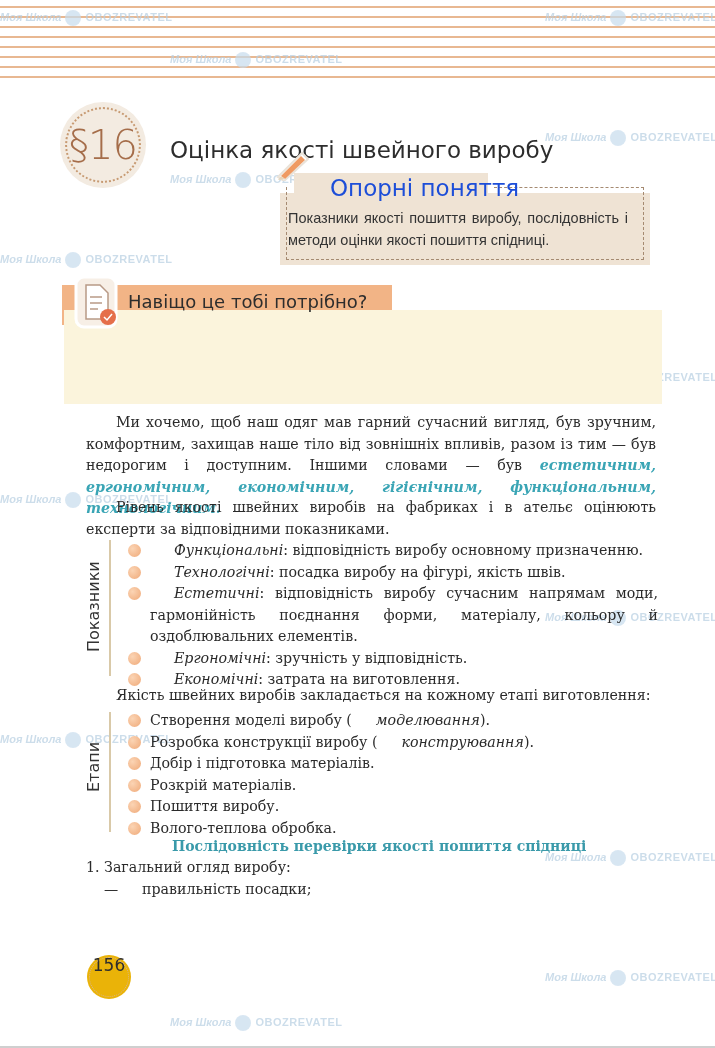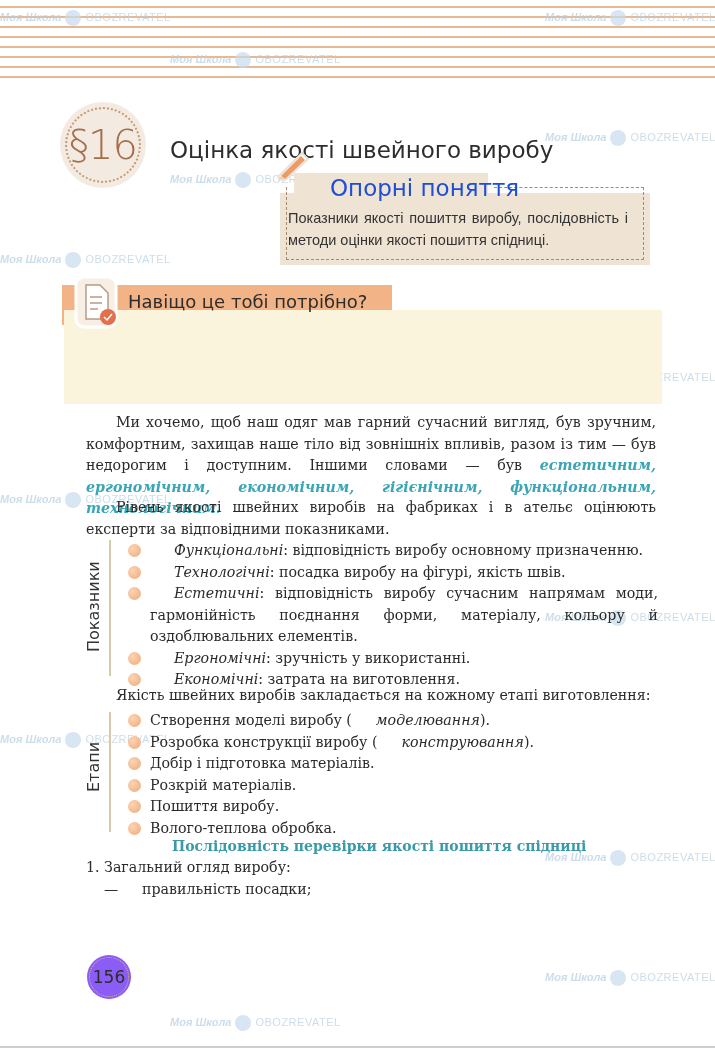--- a/index.html
+++ b/index.html
@@ -6,21 +6,21 @@
   body {
     width:715px; height:1048px; position:relative; overflow:hidden;
     background:#ffffff; font-family:"DejaVu Serif", serif; color:#2a2a2a;
   }
   .top-lines { position:absolute; left:0; top:0; width:715px; height:80px; }
   .top-lines div { position:absolute; left:0; width:715px; height:2px; background:#e8b892; }
   .bottom-line { position:absolute; left:0; bottom:0; width:715px; height:2px; background:#cfcfcf; }
 
   .wm { position:absolute; font-family:"Liberation Sans", sans-serif; font-size:11px; color:#b7cfe2; font-style:italic; font-weight:bold; opacity:.7; white-space:nowrap; }
   .wm .c { display:inline-block; width:16px; height:16px; border-radius:50%; background:#c7dced; vertical-align:middle; margin:0 4px; }
-  .wm .o { font-style:normal; font-weight:normal; letter-spacing:.5px;margin-top:16px; }
+  .wm .o { font-style:normal; font-weight:bold; letter-spacing:.5px;margin-top:16px; }
 
   .badge { position:absolute; left:60px; top:102px; width:86px; height:86px; border-radius:50%; background:#f3ebe1; display:flex; align-items:center; justify-content:center; }
   .badge::before { content:""; position:absolute; inset:5px; border-radius:50%; border:2px dotted #c79a72; }
   .badge span { font-family:"DejaVu Sans", sans-serif; font-size:40px; color:#a56d4a; font-weight:300; letter-spacing:-1px; }
   .title { position:absolute; left:170px; top:113px; font-family:"DejaVu Sans", sans-serif; font-size:23px; color:#2d2d2d;margin-top:24px; }
 
   .concepts { position:absolute; left:280px; top:165px; width:370px; height:100px; }
   .concepts .tab { position:absolute; left:14px; top:8px; width:194px; height:36px; background:#efe3d4; }
   .concepts .box { position:absolute; left:0; top:28px; width:370px; height:72px; background:#efe3d4; }
   .concepts .dash { position:absolute; left:6px; top:22px; width:356px; height:72px; border:1.5px dashed #a58a71; border-top:none; }
@@ -46,21 +46,21 @@
   .list { position:absolute; left:128px; width:530px; font-size:14.2px; line-height:21.5px; color:#2a2a2a; margin:0; padding:0; list-style:none; }
   .list li { position:relative; padding-left:22px; text-align:justify; }
   .list li .dot { position:absolute; left:0; top:4px; width:13px; height:13px; border-radius:50%; background:radial-gradient(circle at 35% 35%, #fbd4b4, #efa978); }
   .list i { font-style:italic;margin-left:24px; }
 
   .subhead { position:absolute; left:172px; top:838px; font-size:14px; font-weight:bold; color:#3a9aaa; }
   .seq { position:absolute; left:86px; top:857px; font-size:14.2px; line-height:21.5px; color:#2a2a2a; }
   .seq .dash-item { padding-left:18px; }
   .seq .dash-item span.d { display:inline-block; width:38px; }
 
-  .pageno { position:absolute; left:87px; top:955px; width:44px; height:44px; border-radius:50%; background:#8b5cf6; display:flex; align-items:center; justify-content:center; }
+  .pageno { position:absolute; left:87px; top:955px; width:44px; height:44px; border-radius:50%; background:#eab308; display:flex; align-items:flex-start; justify-content:center; }
   .pageno::before { content:""; position:absolute; inset:2px; border-radius:50%; border:1px dotted #d9b48c; }
   .pageno span { font-family:"DejaVu Sans", sans-serif; font-size:17px; color:#2d2d2d; }
 </style>
 </head>
 <body>
 
 <div class="top-lines">
   <div style="top:6px"></div>
     <div style="top:16px"></div>
     <div style="top:26px"></div>
@@ -124,21 +124,21 @@
 </div>
 
 <div class="text indent" style="top:497px">Рівень якості швейних виробів на фабриках і в ательє оцінюють експерти за відповідними показниками.</div>
 
 <div class="side-rule" style="left:109px;top:540px;height:136px"></div>
 <div class="side-label" style="left:84px;top:652px">Показники</div>
 <ul class="list" style="top:540px">
   <li><span class="dot"></span><i>Функціональні</i><span>: відповідність виробу основному призначенню.</span></li>
   <li><span class="dot"></span><i>Технологічні</i><span>: посадка виробу на фігурі, якість швів.</span></li>
   <li><span class="dot"></span><i>Естетичні</i><span>: відповідність виробу сучасним напрямам моди, гармонійність поєднання форми, матеріалу, кольору й оздоблювальних елементів.</span></li>
-  <li><span class="dot"></span><i>Ергономічні</i><span>: зручність у використанні.</span></li>
+  <li><span class="dot"></span><i>Ергономічні</i><span>: зручність у відповідність.</span></li>
   <li><span class="dot"></span><i>Економічні</i><span>: затрата на виготовлення.</span></li>
 </ul>
 
 <div class="text indent" style="top:685px">Якість швейних виробів закладається на кожному етапі виготовлення:</div>
 
 <div class="side-rule" style="left:109px;top:712px;height:120px"></div>
 <div class="side-label" style="left:84px;top:792px">Етапи</div>
 <ul class="list" style="top:710px">
   <li><span class="dot"></span><span>Створення моделі виробу (</span><i>моделювання</i><span>).</span></li>
   <li><span class="dot"></span><span>Розробка конструкції виробу (</span><i>конструювання</i><span>).</span></li>

